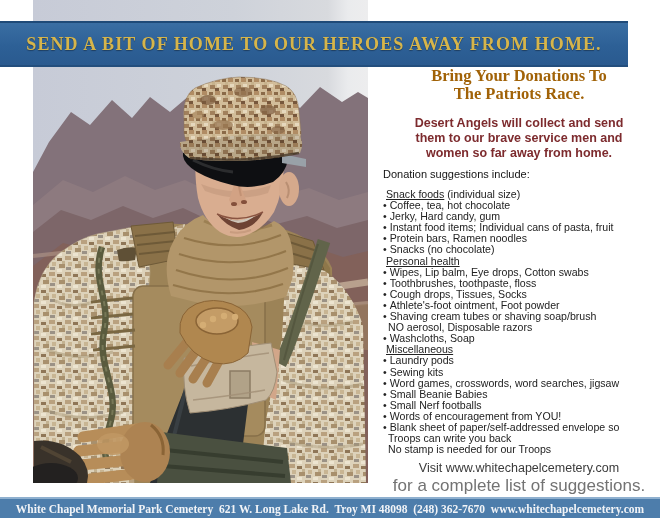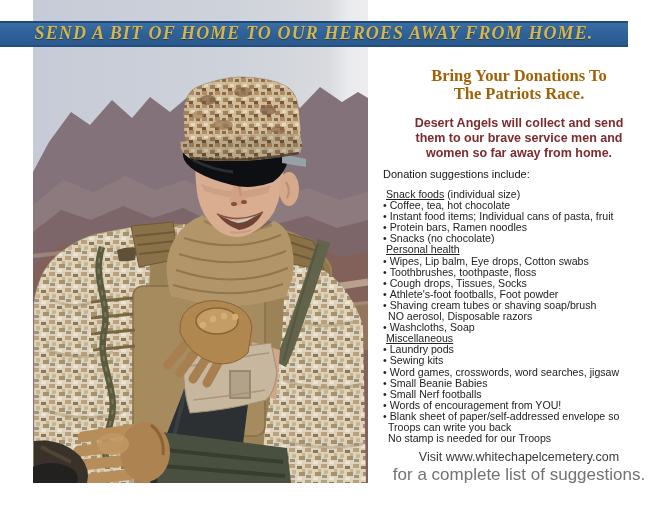--- a/index.html
+++ b/index.html
@@ -4,24 +4,24 @@
 <style>
   html,body{margin:0;padding:0;background:#ffffff;}
   .page{position:relative;width:660px;height:518px;background:#ffffff;overflow:hidden;
         font-family:"Liberation Sans",sans-serif;}
 
   
   .photo{position:absolute;left:33px;top:0;width:335px;height:483px;z-index:1;}
   .photo svg{display:block;width:100%;height:100%;}
 
   
-  .banner{position:absolute;left:0;top:21px;width:628px;height:26px;z-index:3;
+  .banner{position:absolute;left:0;top:21px;width:628px;height:46px;z-index:3;
           background:linear-gradient(#3a6ea3,#2d6096 55%,#2a5a8f);
           border-top:2px solid #1f4a78;border-bottom:2px solid #234e7d;
-          display:flex;justify-content:center;box-sizing:border-box;font-style:italic;}
+          display:flex;align-items:center;justify-content:center;box-sizing:border-box;}
   .banner-text{font-family:"Liberation Serif",serif;font-weight:bold;font-size:18px;
           letter-spacing:1.1px;color:#d6b54b;text-shadow:0 1px 1px rgba(0,0,0,.35);white-space:nowrap;}
 
   
   .right-col{position:absolute;left:383px;top:62px;width:272px;z-index:2;color:#1f1f1f;}
   .title{margin-top:5px;text-align:center;font-family:"Liberation Serif",serif;
          font-weight:bold;font-size:16.5px;line-height:17.5px;color:#a16207;}
   .intro{margin-top:14px;text-align:center;font-weight:bold;font-size:12.5px;
          line-height:15px;color:#7d2b2e;}
   .list-header{margin-top:7px;font-size:11px;color:#141414;}
@@ -222,20 +222,23 @@
     <div class="donation-list">
 
         <div class="list-row" data-type="heading">
           <span class="row-bullet"></span><span class="row-u">Snack foods</span><span class="row-rest"> (individual size)</span><span class="row-text"></span>
         </div>
 
         <div class="list-row" data-type="bullet">
           <span class="row-bullet">•</span><span class="row-u"></span><span class="row-rest"></span><span class="row-text">Coffee, tea, hot chocolate</span>
         </div>
 
+        <div class="list-row" data-type="bullet">
+          <span class="row-bullet">•</span><span class="row-u"></span><span class="row-rest"></span><span class="row-text">Jerky, Hard candy, gum</span>
+        </div>
 
         <div class="list-row" data-type="bullet">
           <span class="row-bullet">•</span><span class="row-u"></span><span class="row-rest"></span><span class="row-text">Instant food items; Individual cans of pasta, fruit</span>
         </div>
 
         <div class="list-row" data-type="bullet">
           <span class="row-bullet">•</span><span class="row-u"></span><span class="row-rest"></span><span class="row-text">Protein bars, Ramen noodles</span>
         </div>
 
         <div class="list-row" data-type="bullet">
@@ -252,21 +255,21 @@
 
         <div class="list-row" data-type="bullet">
           <span class="row-bullet">•</span><span class="row-u"></span><span class="row-rest"></span><span class="row-text">Toothbrushes, toothpaste, floss</span>
         </div>
 
         <div class="list-row" data-type="bullet">
           <span class="row-bullet">•</span><span class="row-u"></span><span class="row-rest"></span><span class="row-text">Cough drops, Tissues, Socks</span>
         </div>
 
         <div class="list-row" data-type="bullet">
-          <span class="row-bullet">•</span><span class="row-u"></span><span class="row-rest"></span><span class="row-text">Athlete's-foot footballs, Foot powder</span>
+          <span class="row-bullet">•</span><span class="row-u"></span><span class="row-rest"></span><span class="row-text">Athlete's-foot ointment, Foot powder</span>
         </div>
 
         <div class="list-row" data-type="bullet">
           <span class="row-bullet">•</span><span class="row-u"></span><span class="row-rest"></span><span class="row-text">Shaving cream tubes or shaving soap/brush</span>
         </div>
 
         <div class="list-row" data-type="plain">
           <span class="row-bullet"></span><span class="row-u"></span><span class="row-rest"></span><span class="row-text">NO aerosol, Disposable razors</span>
         </div>
 
@@ -312,14 +315,17 @@
 
         <div class="list-row" data-type="plain">
           <span class="row-bullet"></span><span class="row-u"></span><span class="row-rest"></span><span class="row-text">No stamp is needed for our Troops</span>
         </div>
       </div>
 
     <div class="visit1">Visit www.whitechapelcemetery.com</div>
     <div class="visit2">for a complete list of suggestions.</div>
   </div>
 
+  <div class="footer">
+    <span class="footer-text">White Chapel Memorial Park Cemetery  621 W. Long Lake Rd.  Troy MI 48098  (248) 362-7670  www.whitechapelcemetery.com</span>
+  </div>
 
 </div>
 
 </body></html>

